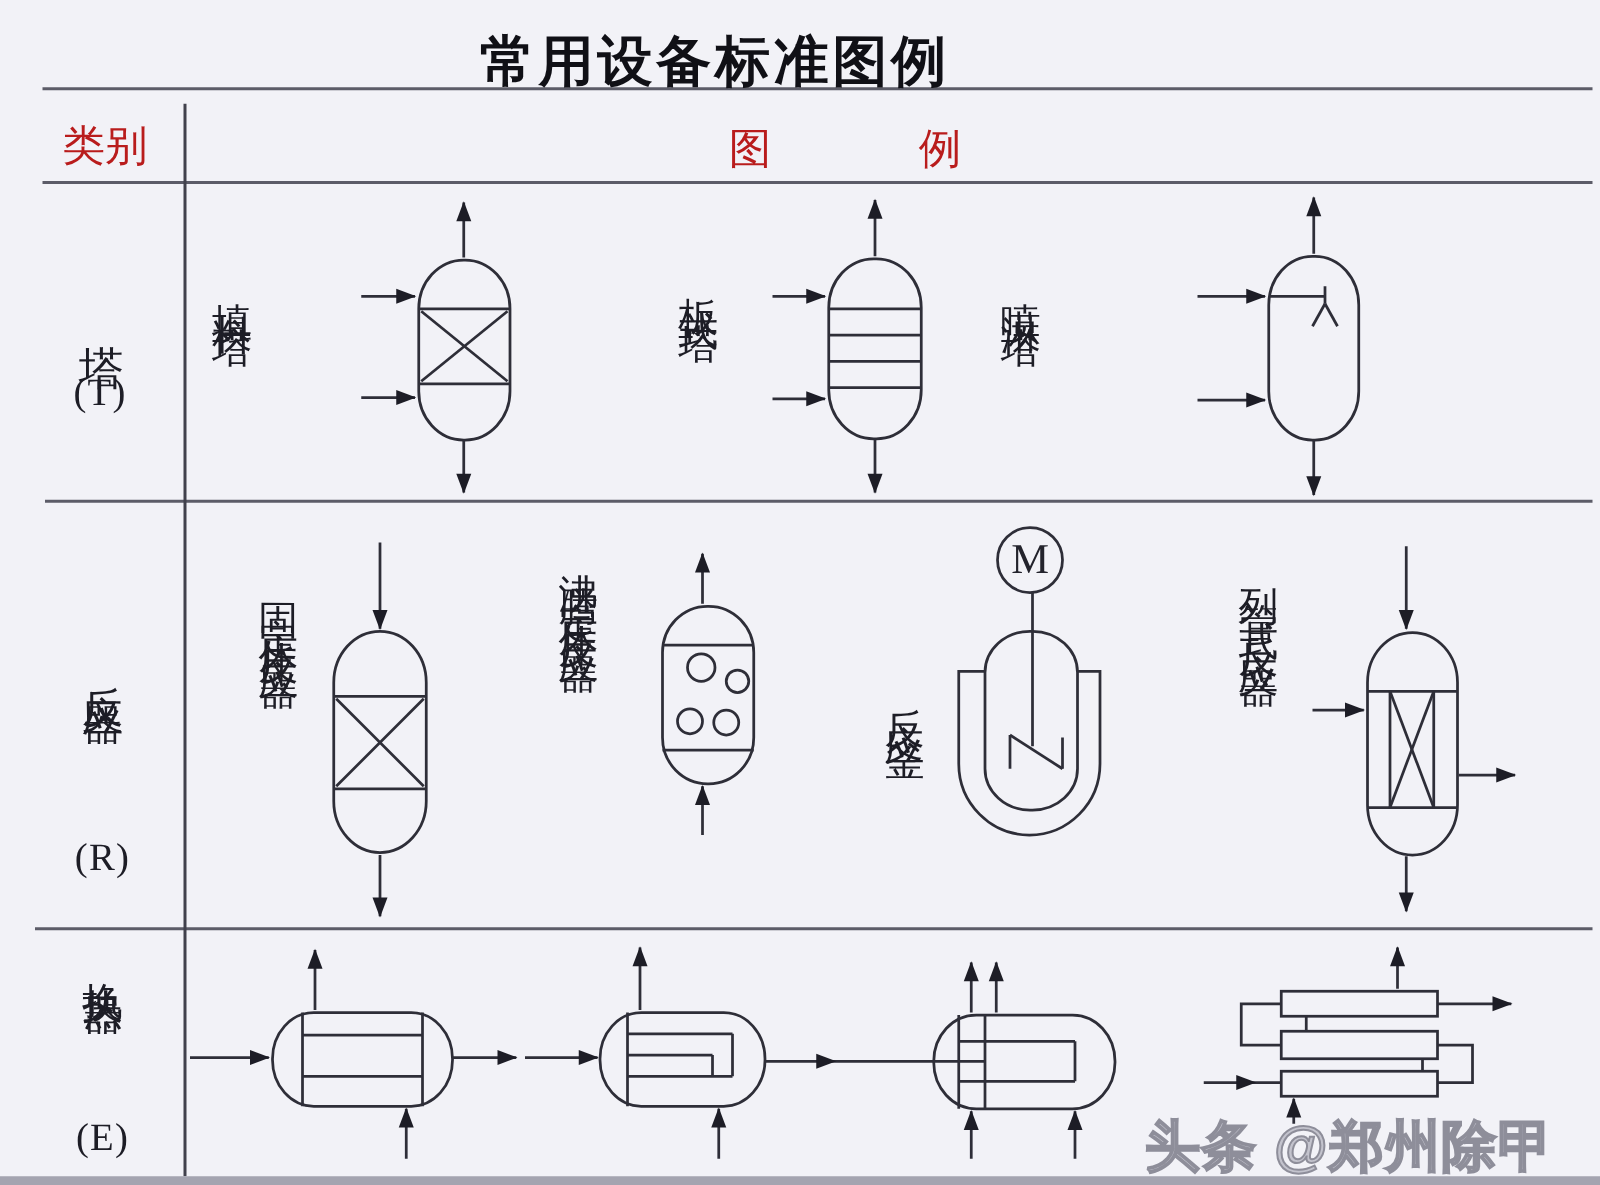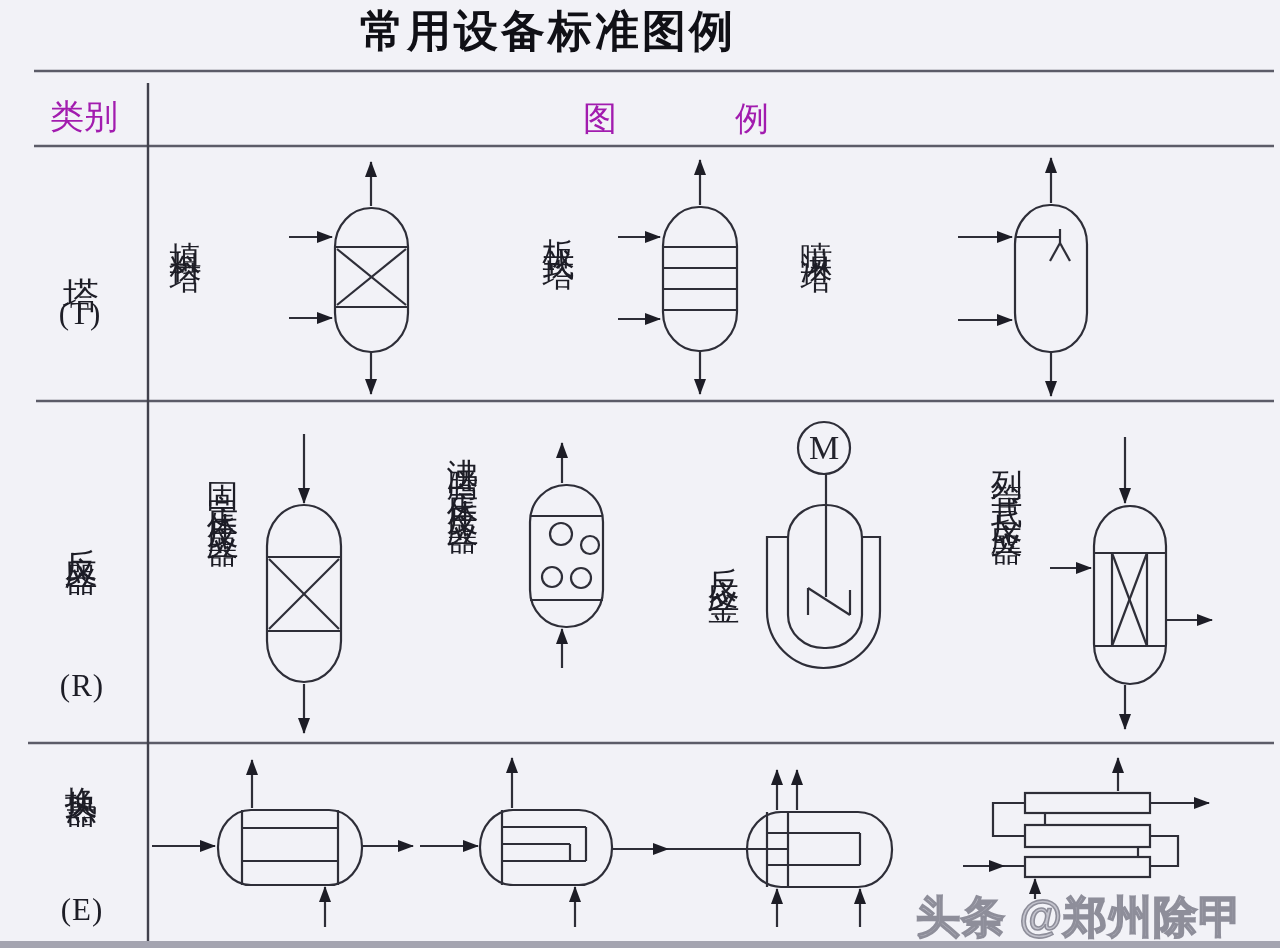--- a/index.html
+++ b/index.html
@@ -3,21 +3,21 @@
 <meta charset="utf-8">
 <style>
   html,body{margin:0;padding:0;background:#e9e9ef;}
   #stage{
     position:relative;width:1280px;height:948px;background:#f2f2f7;
     overflow:hidden;font-family:"Liberation Serif","DejaVu Serif",serif;color:#16161d;
   }
   #lines{position:absolute;left:0;top:0;}
   .txt{position:absolute;white-space:nowrap;}
   .title{font-size:44px;font-weight:bold;letter-spacing:3px;color:#101016;}
-  .hdr{font-size:34px;color:#a21caf;text-align:right;}
+  .hdr{font-size:34px;color:#b91c1c;text-align:right;}
   .vlabel{
     position:absolute;writing-mode:vertical-rl;text-orientation:upright;
     color:#1d1d26;line-height:1;white-space:nowrap;
   }
   .cat{font-size:34px;}
   .code{position:absolute;font-size:31px;letter-spacing:1px;color:#1d1d26;text-align:center;}
   .item{font-size:32px;}
   .motor-m{
     position:absolute;font-size:34px;font-weight:500;color:#23232c;
     font-family:"Liberation Serif",serif;
@@ -182,21 +182,21 @@
       <path d="M1150,836 L1178,836 L1178,866 L1150,866"></path>
       <line x1="1045" y1="813" x2="1045" y2="825"></line>
       <line x1="1138" y1="847" x2="1138" y2="857"></line>
       <line x1="1118" y1="791" x2="1118" y2="758" marker-end="url(#ah)"></line>
       <line x1="1150" y1="803" x2="1209" y2="803" marker-end="url(#ah)"></line>
       <path d="M963,866 L1004,866 L1024,866" marker-mid="url(#ah)"></path>
       <line x1="1035" y1="899" x2="1035" y2="879" marker-end="url(#ah)"></line>
     </g>
   </svg>
 
-  <div class="txt title" style="left:360px;top:2px;width:400px;text-align:left;">常用设备标准图例</div>
+  <div class="txt title" style="left:360px;top:20px;width:400px;text-align:right;">常用设备标准图例</div>
 
   <div class="txt hdr" style="left:50px;top:94px;">类别</div>
   <div class="txt hdr" style="left:583px;top:96px;">图</div>
   <div class="txt hdr" style="left:735px;top:96px;">例</div>
 
   <div class="vlabel cat" style="left:63px;top:248px;font-size:36px;">塔</div>
   <div class="code" style="left:40px;top:296px;width:80px;">(T)</div>
 
   <div class="vlabel item" style="left:170px;top:216px;letter-spacing:10px;">填料塔</div>
   <div class="vlabel item" style="left:543px;top:213px;letter-spacing:10px;">板式塔</div>

